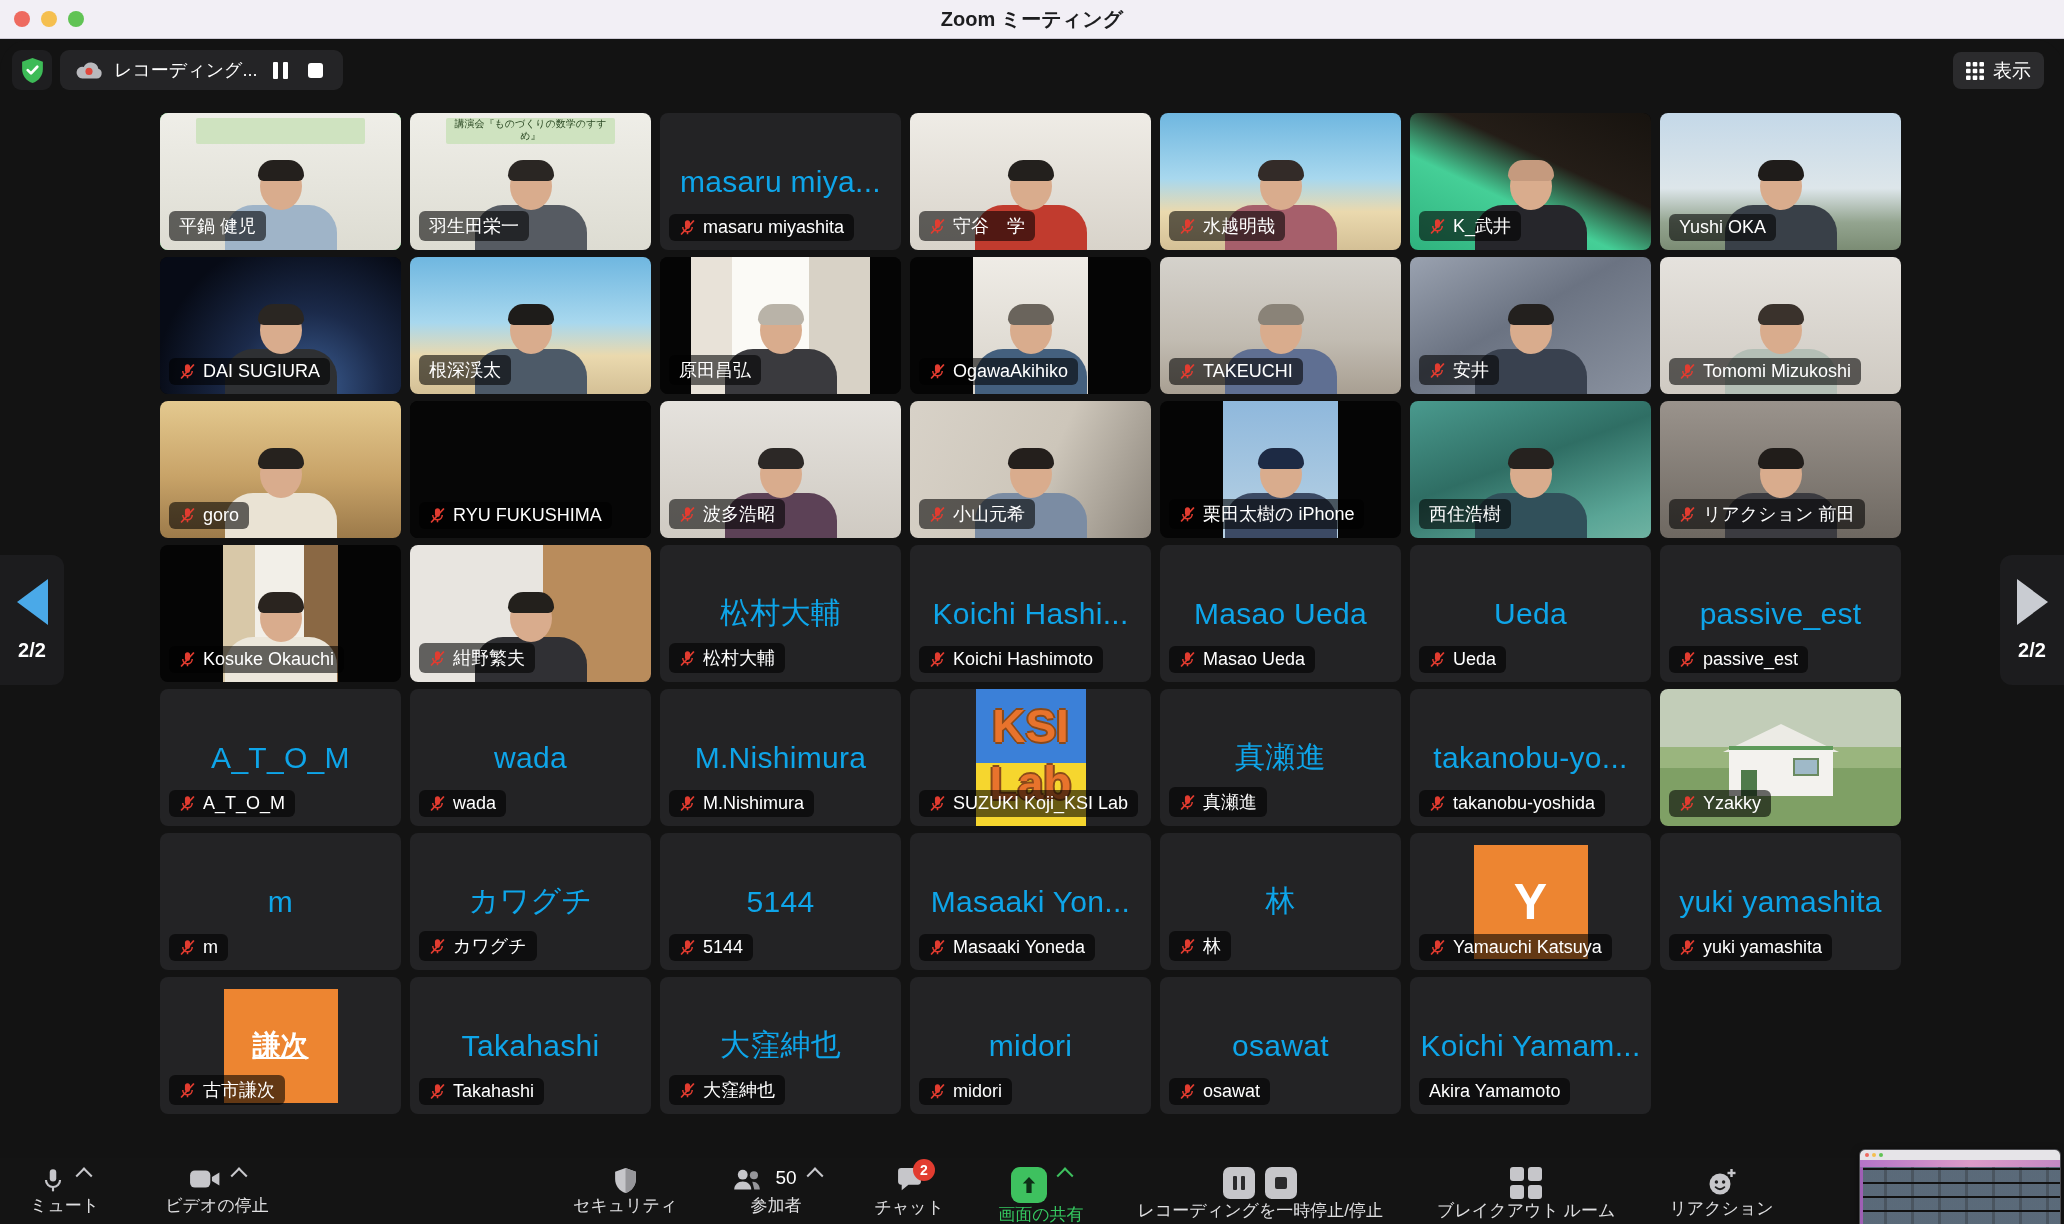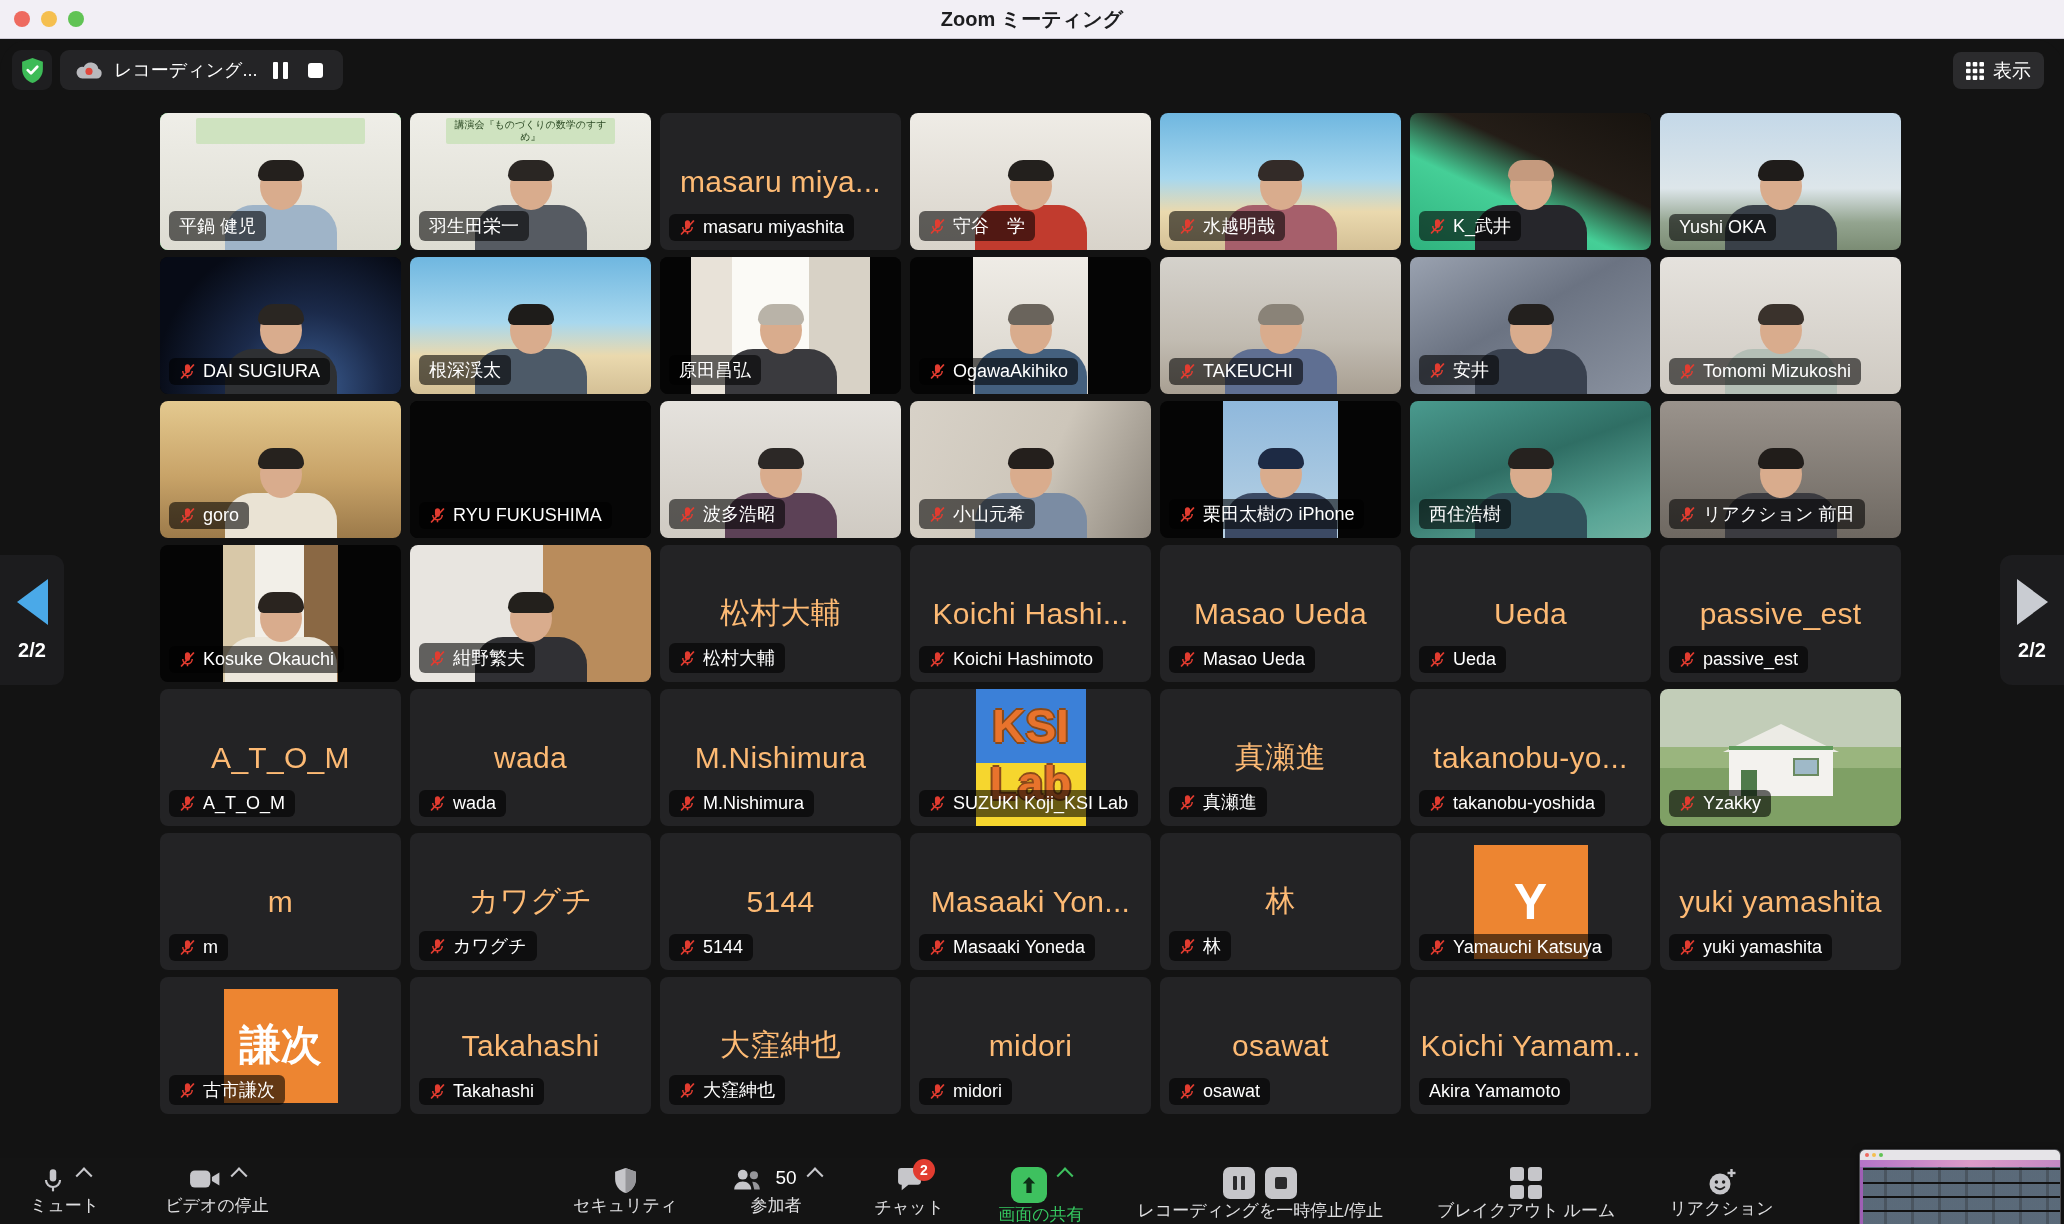--- a/index.html
+++ b/index.html
@@ -33,21 +33,21 @@
   
   .grid{position:absolute;left:160px;top:74px;display:grid;
         grid-template-columns:repeat(7,241px);grid-auto-rows:137px;gap:7px 9px;}
   .tile{position:relative;border-radius:8px;overflow:hidden;background:#232325;}
   .tile.is-video{background:#050505;}
   .tile.active{box-shadow:inset 0 0 0 3px #3fae52, inset 0 0 0 5px #9fe2a8;}
   .video-area{position:absolute;inset:0;}
   .video-area.portrait{left:26%;right:26%;}
 
   
-  .bg-whiteboard{background:linear-gradient(180deg,#efeee8,#dddcd2);}
+  .bg-whiteboard{background:linear-gradient(180deg,#efeee8,#dddcd2);font-family:Liberation Mono, monospace;}
   .bg-white{background:linear-gradient(180deg,#efece6,#d8d3ca);}
   .bg-beach{background:linear-gradient(180deg,#6fb7e0 0%,#a8d8ee 48%,#ead9ae 72%,#d4c096 100%);}
   .bg-pool{background:linear-gradient(205deg,#17130f 0%,#241d17 38%,#45cf97 62%,#2fb27e 100%);}
   .bg-outdoor{background:linear-gradient(180deg,#c4d8e8 0%,#dde6ea 55%,#93a48f 80%,#7b8c74 100%);}
   .bg-space{background:radial-gradient(circle at 62% 95%,#3c5e93 0%,#1b2a4a 38%,#070b16 78%);}
   .bg-dimroom{background:linear-gradient(180deg,#6a6272 0%,#4a4450 60%,#332f38 100%);}
   .bg-office{background:linear-gradient(180deg,#d5d2cc 0%,#c2bcb2 60%,#a89f92 100%);}
   .bg-blur{background:linear-gradient(150deg,#9aa2b0 0%,#6b7382 45%,#8a92a0 100%);}
   .bg-window{background:linear-gradient(90deg,#050505 0 13%,#e8e2d8 13% 30%,#fbfaf6 30% 62%,#d8d2c6 62% 87%,#050505 87% 100%);}
   .bg-roomwhite{background:linear-gradient(180deg,#e5e2dd,#cfcac2);}
@@ -79,28 +79,28 @@
   .fig-house{position:absolute;inset:0;}
   .fig-house .roof{position:absolute;left:50%;bottom:74px;transform:translateX(-50%);width:0;height:0;
                    border-left:58px solid transparent;border-right:58px solid transparent;border-bottom:28px solid #ecebe5;}
   .fig-house .body{position:absolute;left:50%;bottom:30px;transform:translateX(-50%);
                    width:104px;height:46px;background:#f3f2ee;border-top:4px solid #5e9a5a;}
   .fig-house .body::before{content:"";position:absolute;left:12px;bottom:0;width:16px;height:26px;background:#4e7a4a;}
   .fig-house .body::after{content:"";position:absolute;right:14px;top:8px;width:22px;height:14px;background:#9fb9c8;border:2px solid #6a8a60;}
 
   
   .display-name{position:absolute;inset:0;display:flex;align-items:center;justify-content:center;
-                color:#fdba74;font-size:30px;letter-spacing:.3px;padding:4px 10px;text-align:center;}
+                color:#0ea5e9;font-size:30px;letter-spacing:.3px;padding:4px 10px;text-align:center;}
 
   
   .avatar-box{position:absolute;left:50%;top:50%;transform:translate(-50%,-50%);
               display:flex;flex-direction:column;overflow:hidden;}
   .avatar-box.orange{width:114px;height:114px;background:#ed8531;align-items:center;justify-content:center;}
   .avatar-box.orange .avatar-top{color:#fff;font-size:50px;font-weight:700;}
-  .avatar-box.orange.small-text .avatar-top{font-size:41px;}
+  .avatar-box.orange.small-text .avatar-top{font-size:28px;text-decoration:underline;}
   .avatar-box.ksi{width:110px;height:137px;top:0;transform:translateX(-50%);}
   .avatar-box.ksi .avatar-top{height:54%;background:#3b80d8;color:#e8732c;font-weight:800;font-size:46px;
         display:flex;align-items:center;justify-content:center;
         text-shadow:-2px 0 #8a4a1a,2px 0 #8a4a1a,0 -2px #8a4a1a,0 2px #8a4a1a;}
   .avatar-box.ksi .avatar-bottom{height:46%;background:#f6d62e;color:#e8732c;font-weight:800;font-size:46px;
         display:flex;align-items:flex-start;justify-content:center;line-height:40px;
         text-shadow:-2px 0 #8a4a1a,2px 0 #8a4a1a,0 -2px #8a4a1a,0 2px #8a4a1a;}
 
   
   .name-label{position:absolute;left:9px;bottom:9px;max-width:calc(100% - 18px);background:rgba(0,0,0,.58);

